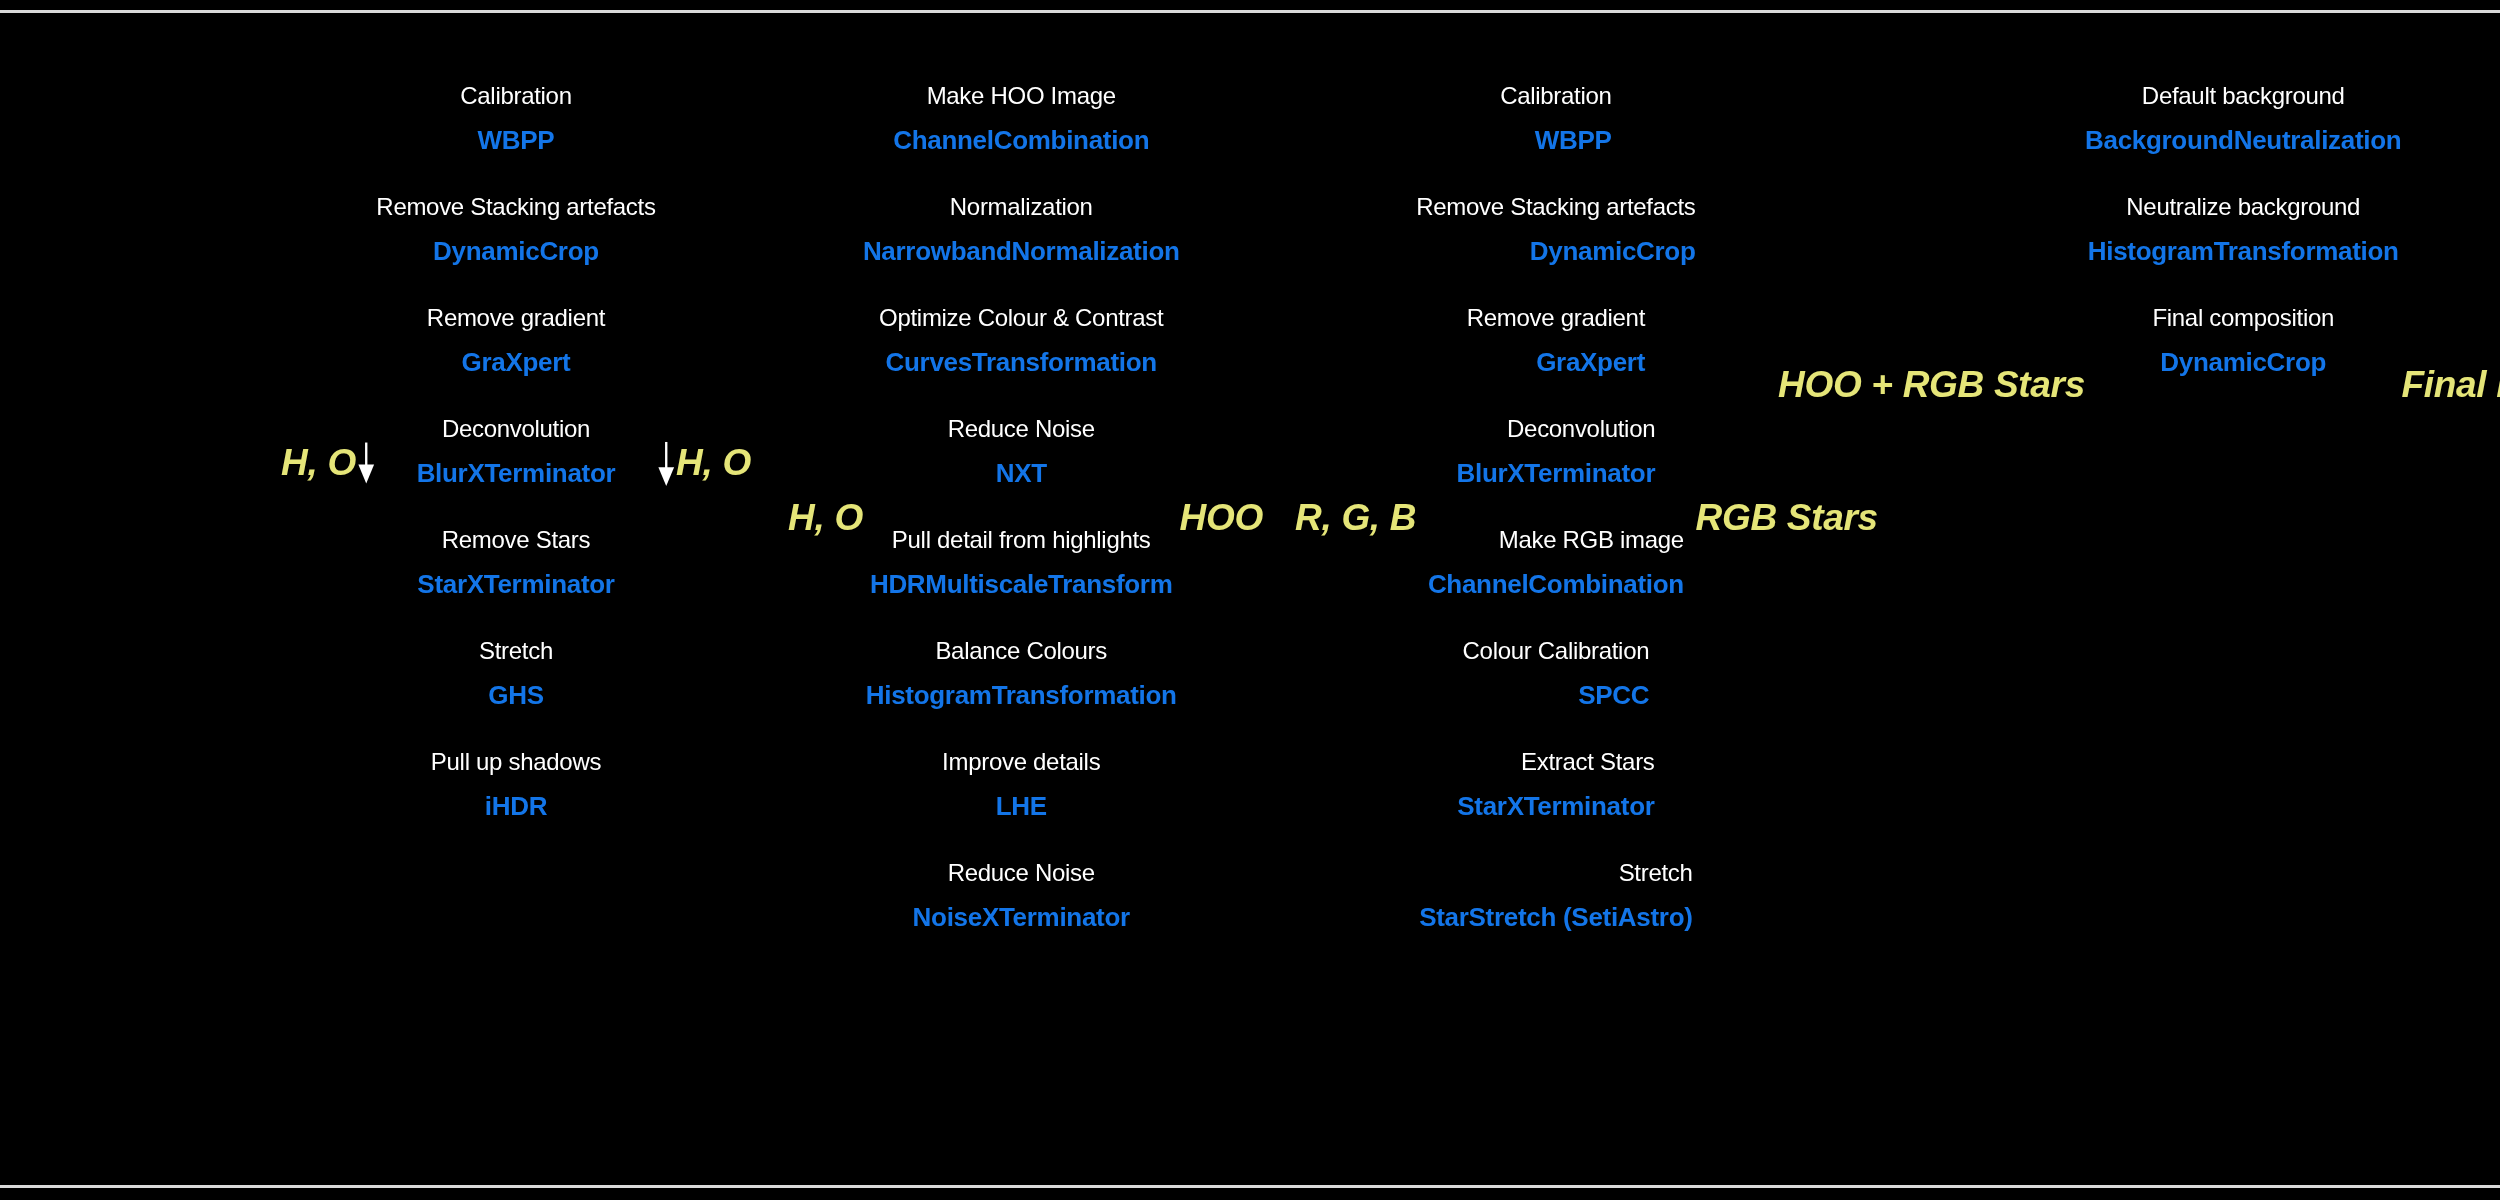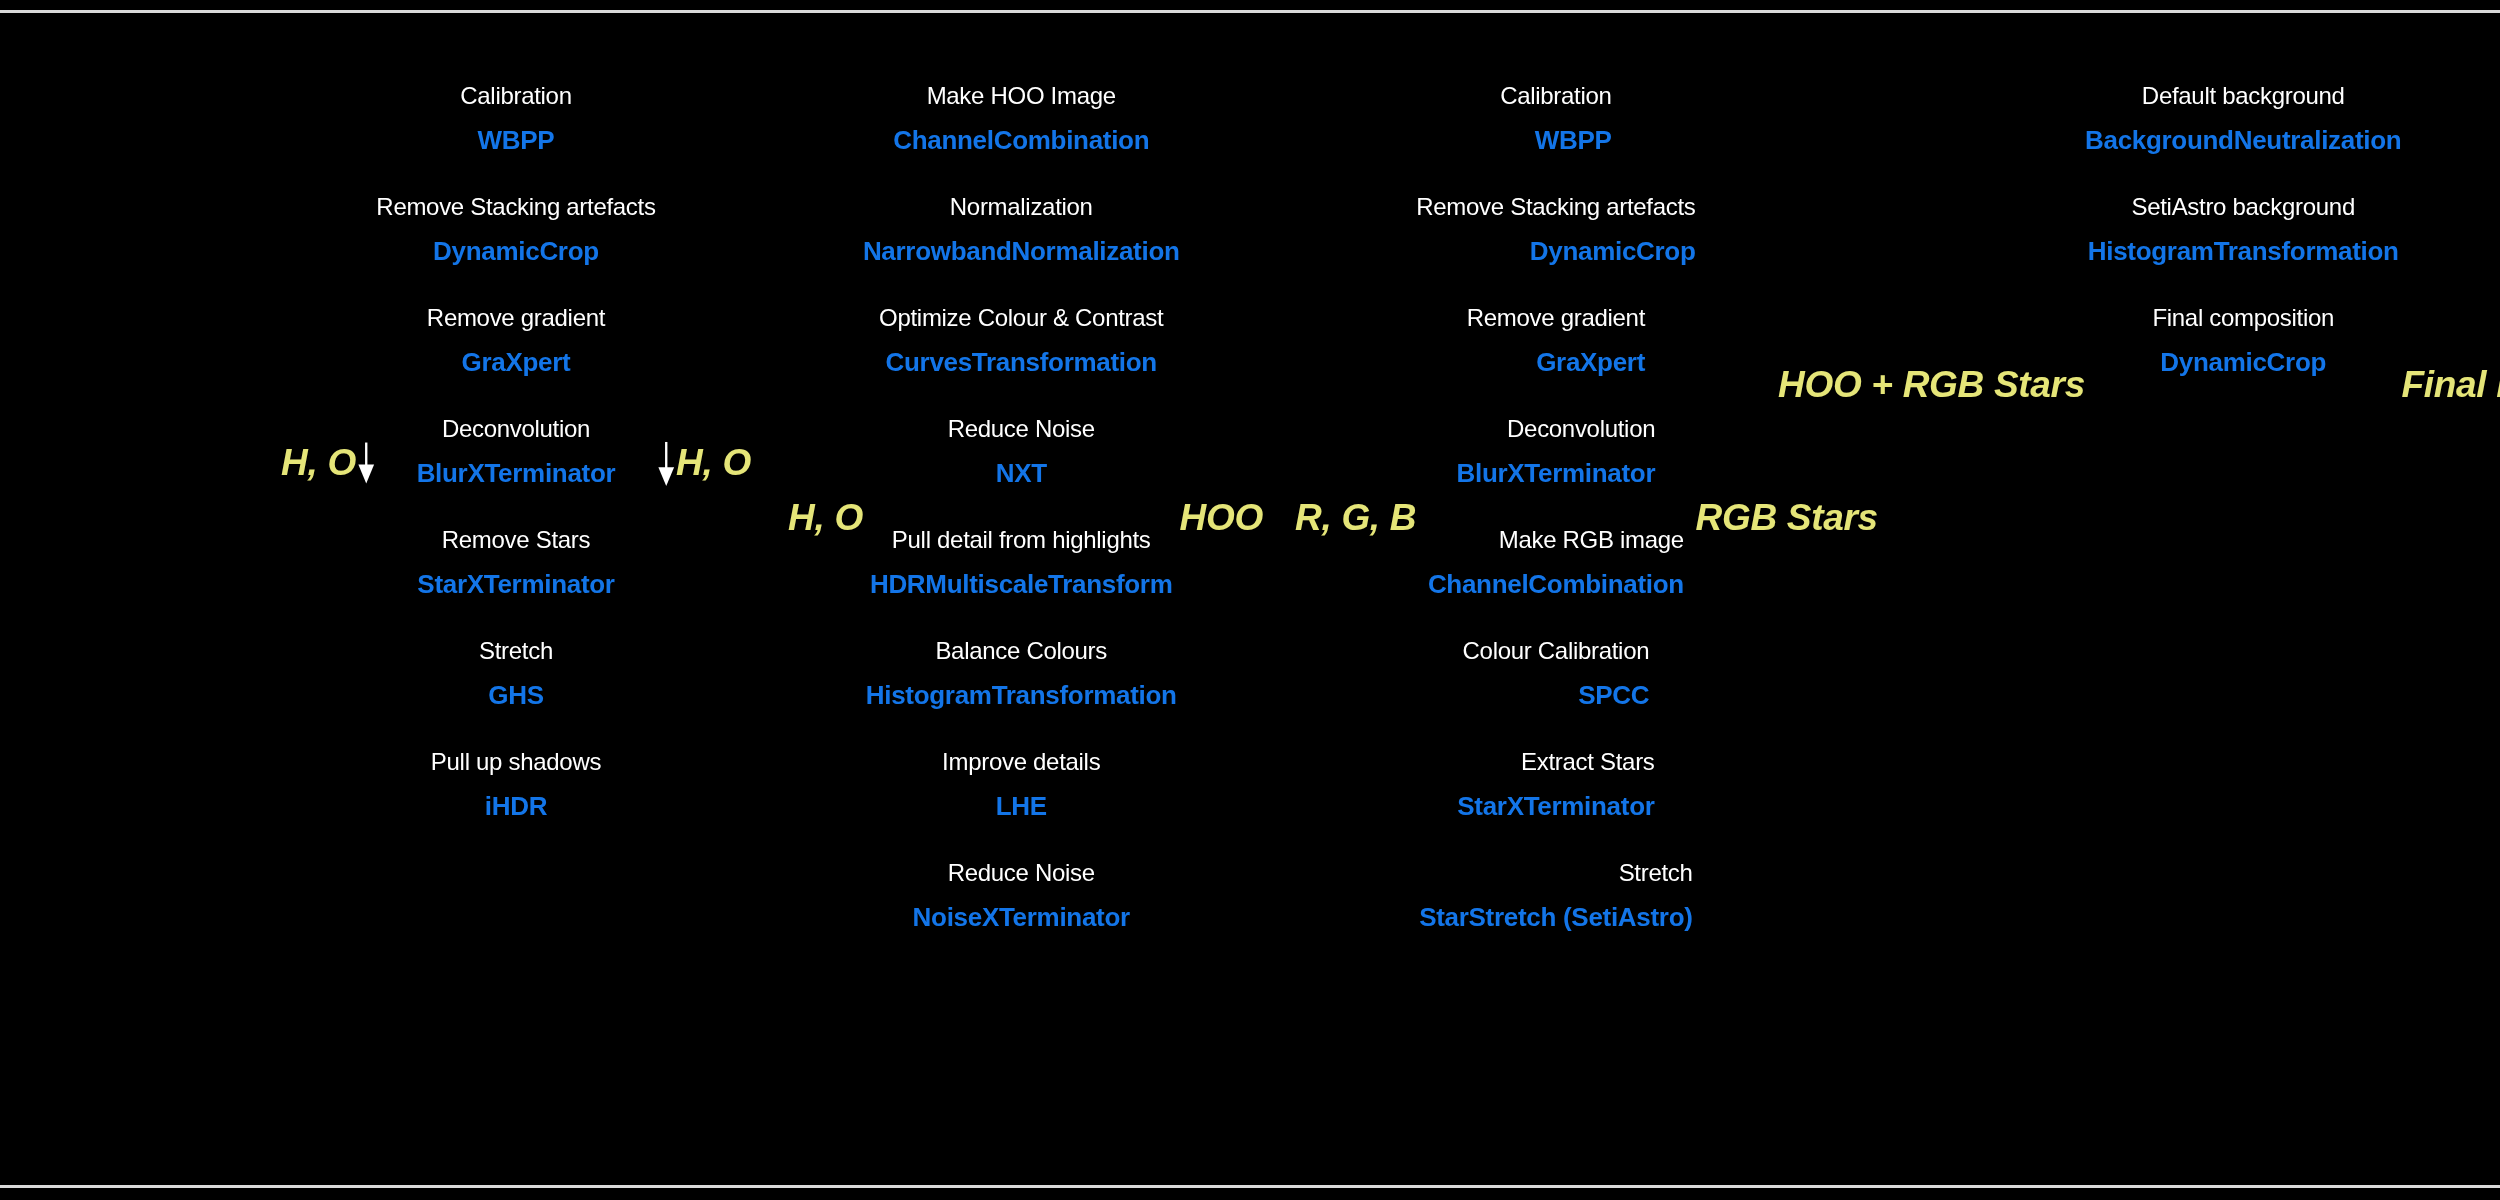--- a/index.html
+++ b/index.html
@@ -192,21 +192,21 @@
       <svg width="26" height="52" viewBox="0 0 26 52" class="arrow input-arrow">
         <line x1="13" y1="0" x2="13" y2="32" stroke="#ffffff" stroke-width="3"></line>
         <polygon points="3,28 23,28 13,52" fill="#ffffff"></polygon>
       </svg>
       <div class="steps">
         <div class="step">
           <div class="step-label">Default background</div>
           <div class="tool-name">BackgroundNeutralization</div>
         </div>
         <div class="step">
-          <div class="step-label">SetiAstro background</div>
+          <div class="step-label">Neutralize background</div>
           <div class="tool-name">HistogramTransformation</div>
         </div>
         <div class="step">
           <div class="step-label">Final composition</div>
           <div class="tool-name">DynamicCrop</div>
         </div>
       </div>
       <svg width="26" height="86" viewBox="0 0 26 86" class="arrow output-arrow long">
         <line x1="13" y1="0" x2="13" y2="66" stroke="#ffffff" stroke-width="3"></line>
         <polygon points="3,62 23,62 13,86" fill="#ffffff"></polygon>

